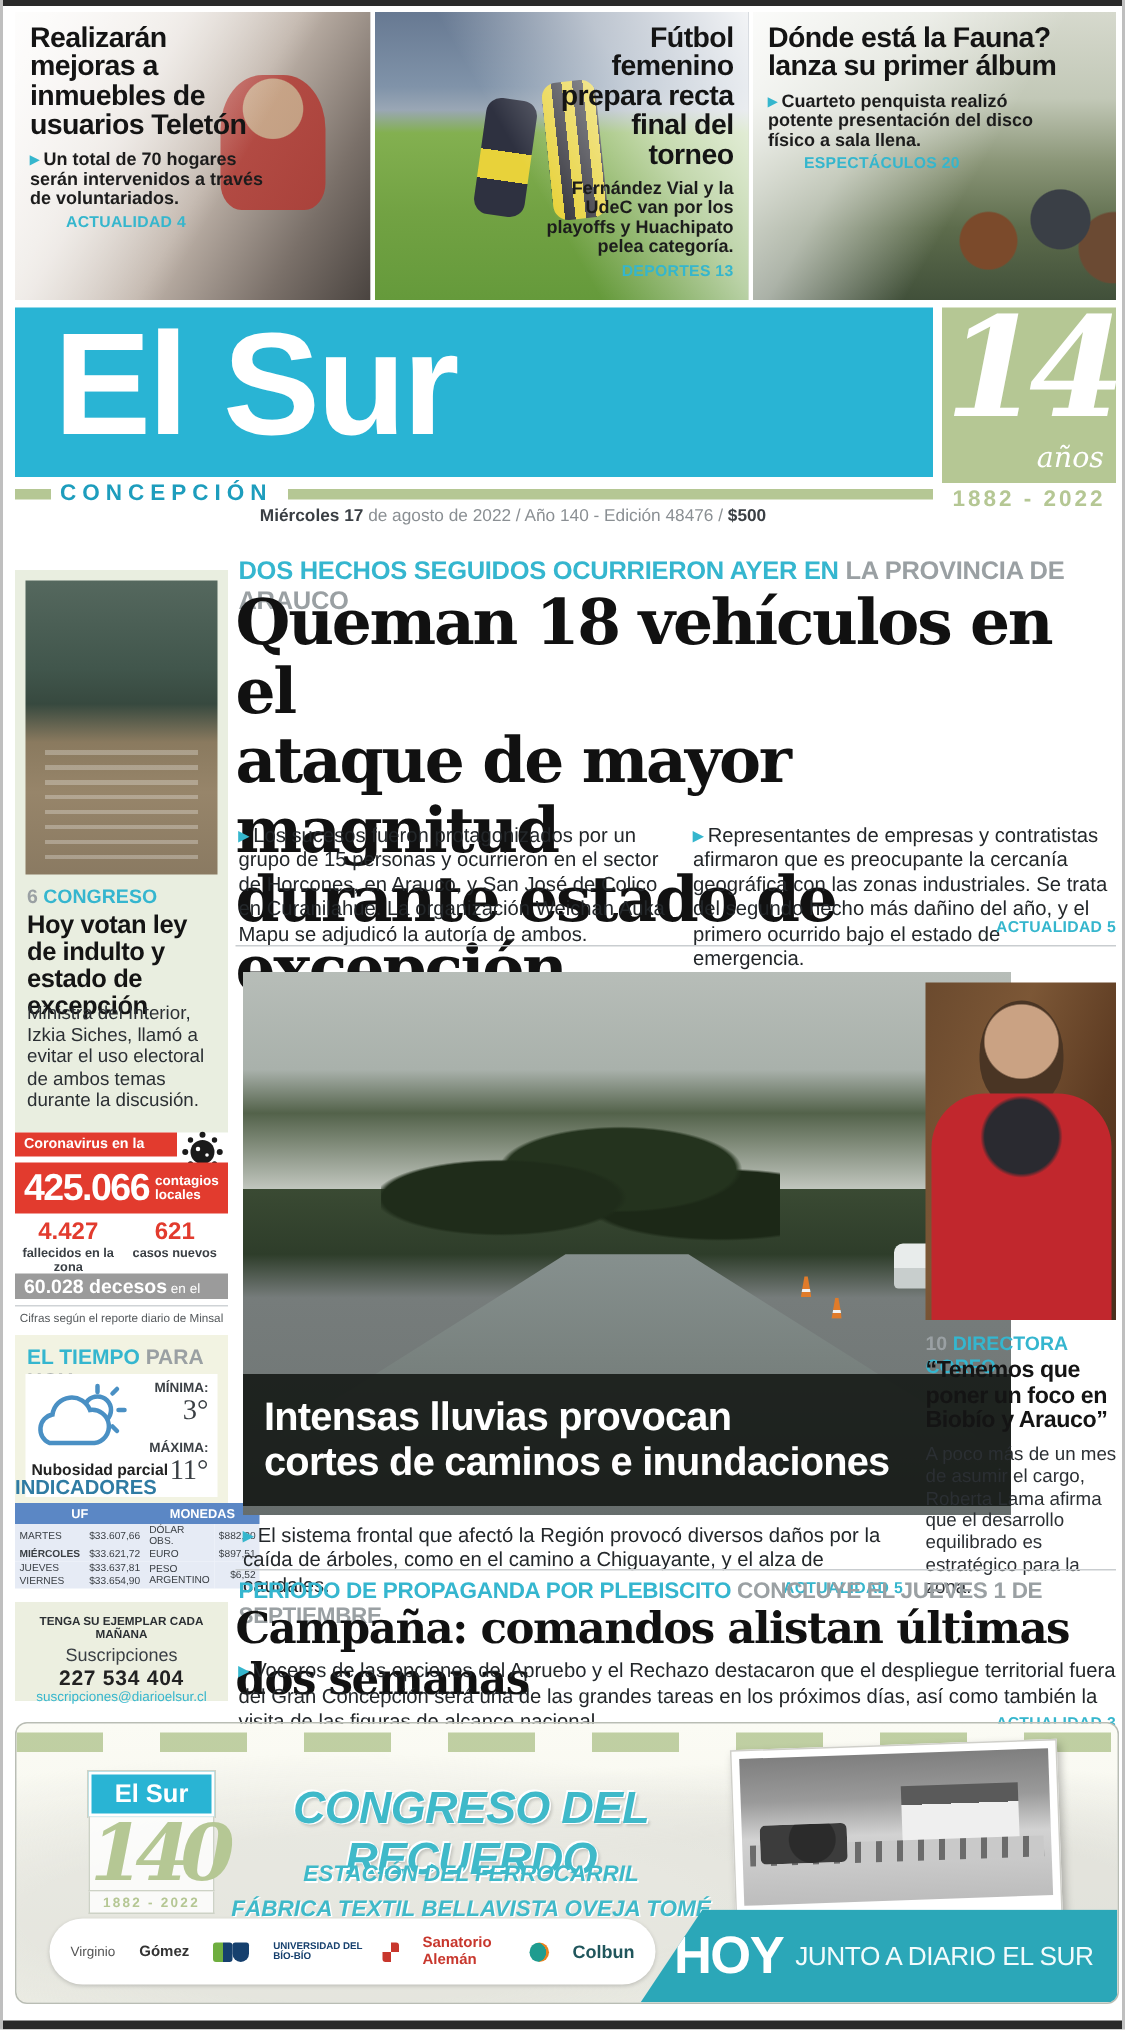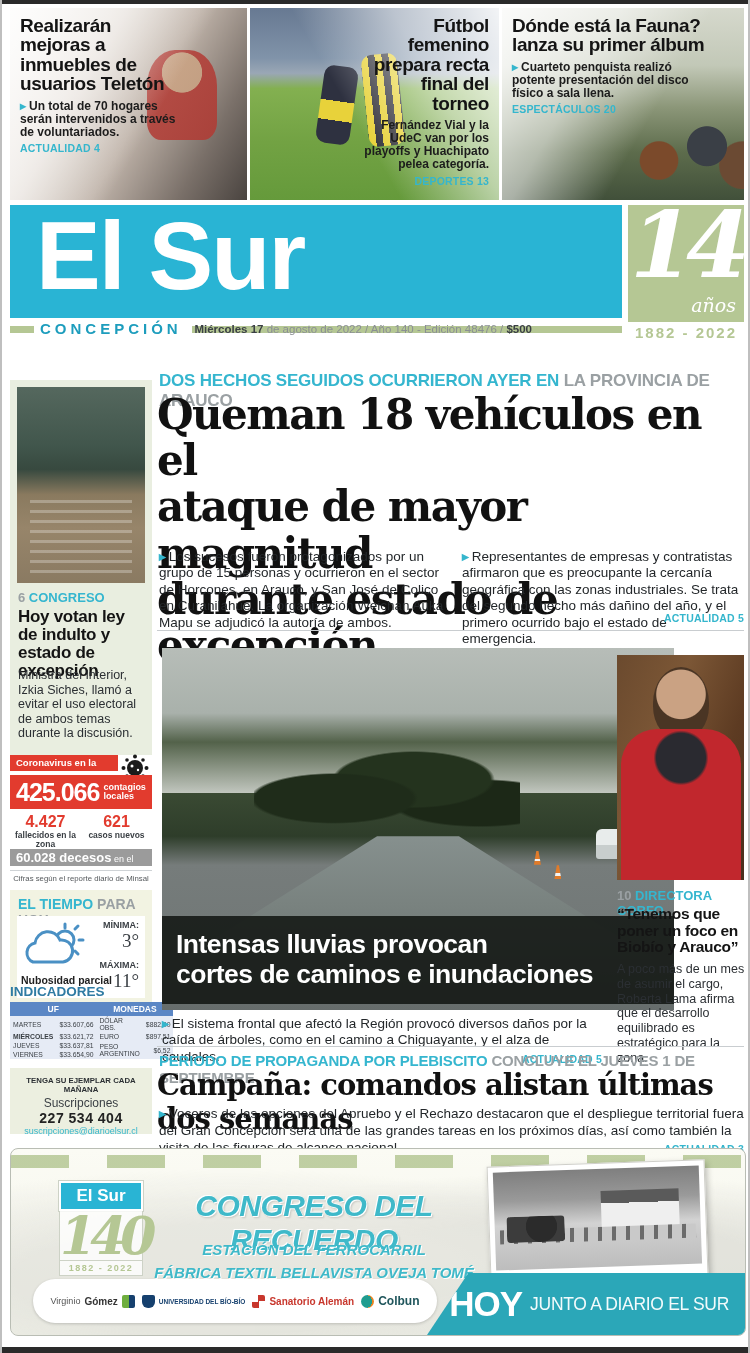--- a/index.html
+++ b/index.html
@@ -29,39 +29,39 @@
       background:repeating-linear-gradient(90deg,#e8d23a 0 7px,#33333b 7px 14px);transform:rotate(-6deg);}
   .card3 .photo{background:linear-gradient(180deg,#d6d9cd 0%,#c2c8b7 30%,#8b9678 52%,#5d6c4c 75%,#41503a 100%);}
   .card3 .photo::after{content:"";position:absolute;left:55%;top:45%;width:120px;height:95px;
       background:radial-gradient(circle at 20% 70%,#7b4a2b 0 16%,transparent 17%),
                  radial-gradient(circle at 60% 55%,#3a3f46 0 22%,transparent 23%),
                  radial-gradient(circle at 90% 75%,#6b4a33 0 18%,transparent 19%);}
   .card .veil{position:absolute;inset:0;background:linear-gradient(120deg,rgba(255,255,255,.9) 0%,rgba(255,255,255,.55) 34%,rgba(255,255,255,0) 60%);}
   .card2 .veil{background:linear-gradient(240deg,rgba(255,255,255,.92) 0%,rgba(255,255,255,.55) 30%,rgba(255,255,255,0) 58%);}
   .card-title{position:relative;font-weight:bold;color:#141414;font-size:19px;line-height:1.02;letter-spacing:-.4px;padding:8px 0 0 10px;width:165px;}
   .card-sub{position:relative;font-weight:bold;color:#1c1c1c;font-size:12px;line-height:1.1;padding:6px 0 0 10px;width:160px;}
-  .card-sec{position:relative;padding:3px 0 0 10px;}
+  .card-sec{position:relative;padding:3px 0 0 10px;margin-left:24px;}
   .card2 .card-title{margin-left:auto;width:125px;text-align:right;padding:8px 10px 0 0;}
   .card2 .card-sub{margin-left:auto;width:125px;text-align:right;padding:6px 10px 0 0;}
   .card2 .card-sec{text-align:right;padding:3px 10px 0 0;}
   .card3 .card-title{width:225px;}
   .card3 .card-sub{width:185px;}
 
   
   .mast-cyan{left:8px;top:205px;width:612px;height:113px;background:#29b4d4;}
   .mast-title{color:#fff;font-weight:bold;font-size:97px;line-height:1;letter-spacing:-2px;padding:2px 0 0 26px;font-family:"Liberation Sans",sans-serif;}
   .badge140{left:626px;top:205px;width:116px;height:117px;background:#b5c794;overflow:hidden;}
   .badge140 .n140{position:absolute;left:2px;top:-14px;color:#fff;font-family:"DejaVu Serif",serif;font-style:italic;font-weight:bold;font-size:92px;letter-spacing:-8px;}
   .badge140 .anos{position:absolute;right:8px;bottom:6px;color:#fff;font-family:"DejaVu Serif",serif;font-style:italic;font-size:19px;}
   .anniv{left:626px;top:324px;width:116px;text-align:center;color:#b5c794;font-weight:bold;font-size:15px;letter-spacing:2px;}
   .city-row{left:8px;top:322px;width:612px;height:14px;}
   .city-dash{position:absolute;left:0;top:4px;width:24px;height:7px;background:#b5c794;}
   .city-txt{position:absolute;left:30px;top:-2px;color:#1d9dbd;font-weight:bold;font-size:15px;letter-spacing:4px;}
   .city-bar{position:absolute;left:182px;right:0;top:4px;height:7px;background:#b5c794;}
-  .dateline{left:150px;top:323px;width:380px;text-align:right;font-size:11.5px;color:#8a8f93;}
+  .dateline{left:150px;top:338px;width:380px;text-align:center;font-size:11.5px;color:#8a8f93;}
   .dateline b{color:#3a3f44;}
 
   
   .kicker{font-weight:bold;font-size:17px;letter-spacing:-.2px;}
   .lead-kicker{left:157px;top:371px;width:585px;}
   .lead-headline{left:155px;top:392px;width:590px;font-family:"DejaVu Serif",serif;font-weight:bold;color:#111;
       font-size:42px;line-height:1.1;letter-spacing:-1.5px;}
   .deck{font-size:13.5px;line-height:1.22;color:#23272a;}
   .deck1{left:157px;top:549px;width:292px;}
   .deck2{left:460px;top:549px;width:282px;}
@@ -175,21 +175,21 @@
       background:linear-gradient(180deg,#5a5a5a 0 28%,#efefef 28% 100%);}
   .postcard .ph::after{content:"";position:absolute;left:6%;top:46%;width:28%;height:26%;
       background:radial-gradient(circle at 60% 40%,#2b2b2b 0 40%,transparent 42%),linear-gradient(180deg,#3c3c3c 0 100%);border-radius:4px;}
   .postcard .rails{position:absolute;left:5px;right:5px;bottom:26px;height:14px;
       background:repeating-linear-gradient(90deg,#6b6b6b 0 4px,#c9c9c9 4px 14px);}
   .postcard .mini-logos{position:absolute;left:5px;right:5px;bottom:4px;height:18px;background:#fff;display:flex;align-items:center;justify-content:space-around;}
   .mini-logos i{display:block;width:26px;height:8px;border-radius:2px;}
   .ml1{background:#3a6ea5;} .ml2{background:#16406e;} .ml3{background:#c8372d;} .ml4{background:#1f9c8f;}
   .sponsor-pill{position:absolute;left:22px;bottom:12px;width:404px;height:44px;background:#fff;border-radius:22px;
       box-shadow:0 1px 3px rgba(0,0,0,.18);display:flex;align-items:center;justify-content:space-around;padding:0 14px;box-sizing:border-box;}
-  .sp{display:flex;align-items:center;gap:4px;font-size:9px;color:#555;}
+  .sp{display:flex;align-items:center;gap:16px;font-size:9px;color:#555;}
   .sp .mark{width:13px;height:13px;border-radius:2px;}
   .sp1 .mark{background:linear-gradient(90deg,#6fae3f 0 50%,#16406e 50% 100%);}
   .sp2 .mark{background:#16406e;border-radius:2px 2px 6px 6px;}
   .sp3 .mark{background:conic-gradient(#c8372d 0 25%,#fff 25% 50%,#c8372d 50% 75%,#fff 75% 100%);}
   .sp4 .mark{background:radial-gradient(circle at 35% 50%,#1f9c8f 0 60%,#e8821e 62%);border-radius:50%;}
   .sp b{color:#333;font-size:10px;}
   .sp2 .cap{font-size:6.5px;color:#16406e;font-weight:bold;}
   .sp3 b{color:#c8372d;}
   .sp4 b{color:#20565c;font-size:12px;}
   .ribbon{position:absolute;right:0;bottom:0;width:318px;height:62px;background:#2ba7b8;

